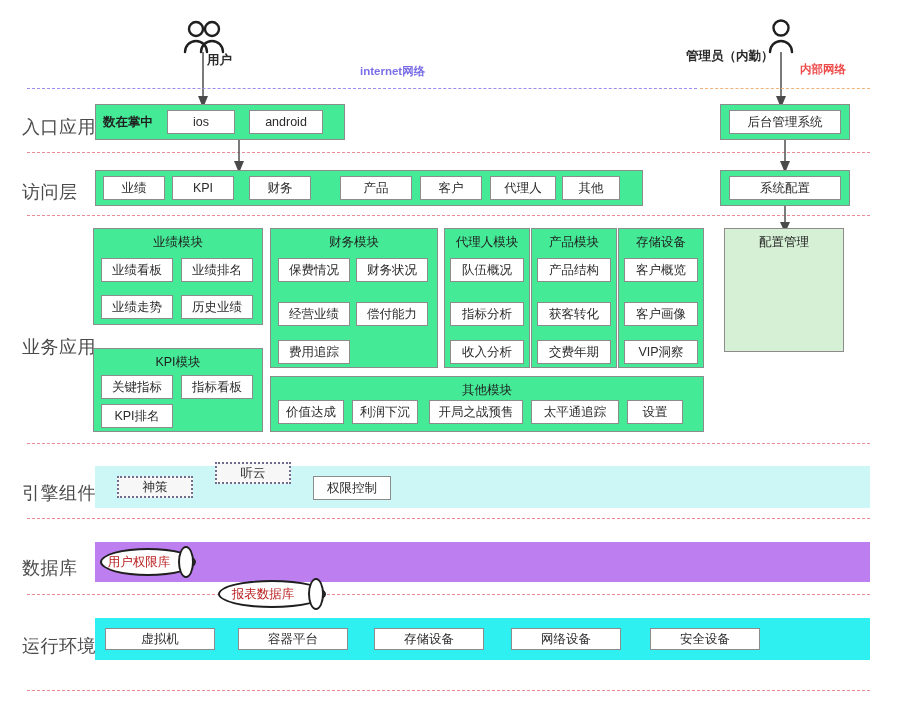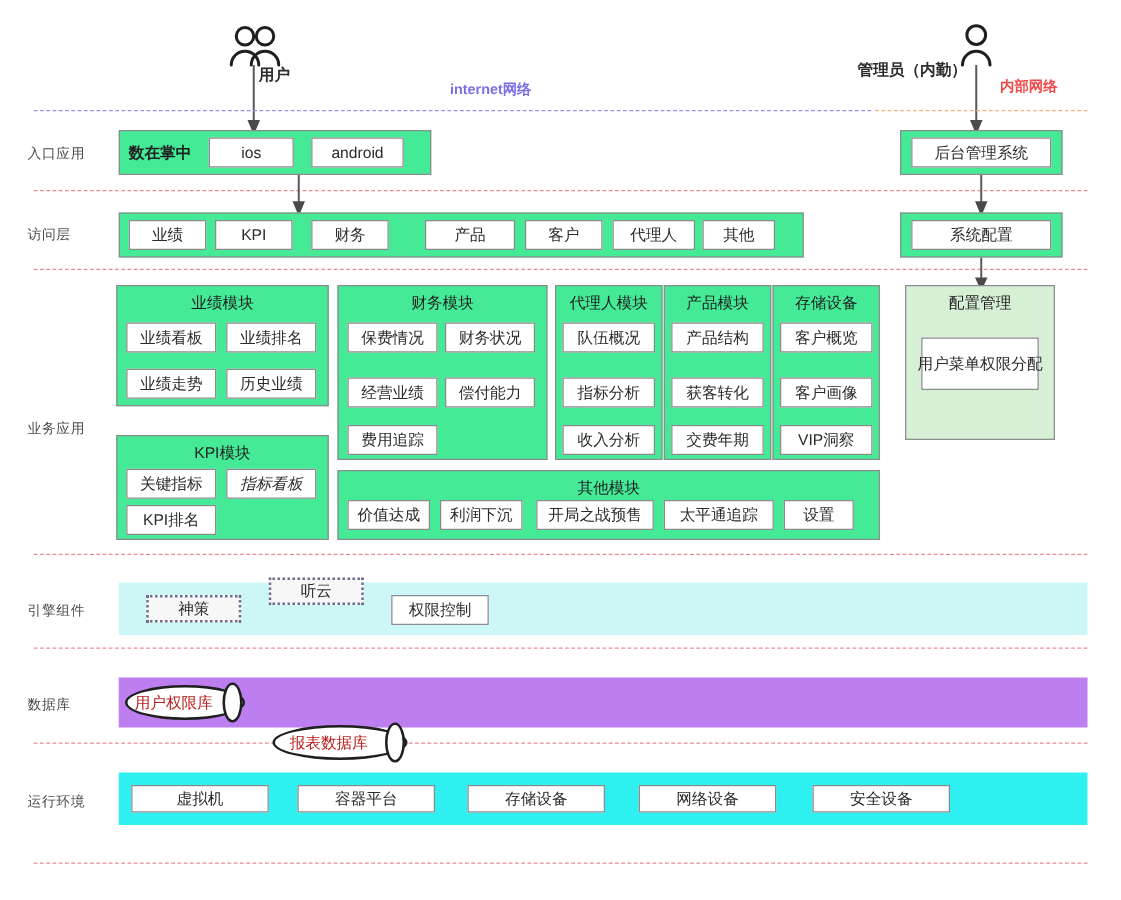--- a/index.html
+++ b/index.html
@@ -9,21 +9,21 @@
     background:#ffffff;
     font-family:"Liberation Sans","DejaVu Sans",sans-serif;
     font-size:12px;color:#333;
     overflow:hidden;
   }
   #canvas{position:relative;width:897px;height:720px;}
 
   
   .row-label{
     position:absolute;left:22px;width:72px;
-    text-align:left;font-size:11px;color:#4a4a4a;
+    text-align:left;font-size:18px;color:#4a4a4a;
     letter-spacing:.5px;white-space:nowrap;
   }
 
   
   .sep{position:absolute;height:0;border-top:1.5px dashed #e98a94;}
   .sep.purple{border-top:1.5px dashed #9b8cf0;}
   .sep.orange{border-top:1.5px dashed #f0b27a;}
 
   
   .zone-caption{position:absolute;font-size:11.5px;font-weight:bold;white-space:nowrap;}
@@ -194,21 +194,21 @@
   </div>
   <div class="chip" style="left:101px;top:258px;width:72px;height:24px;">业绩看板</div>
   <div class="chip" style="left:181px;top:258px;width:72px;height:24px;">业绩排名</div>
   <div class="chip" style="left:101px;top:295px;width:72px;height:24px;">业绩走势</div>
   <div class="chip" style="left:181px;top:295px;width:72px;height:24px;">历史业绩</div>
 
   <div class="mod" style="left:93px;top:348px;width:170px;height:84px;">
     <div class="mod-title">KPI模块</div>
   </div>
   <div class="chip" style="left:101px;top:375px;width:72px;height:24px;">关键指标</div>
-  <div class="chip" style="left:181px;top:375px;width:72px;height:24px;font-style:italic;">指标看板</div>
+  <div class="chip" style="left:181px;top:375px;width:72px;height:24px;">指标看板</div>
   <div class="chip" style="left:101px;top:404px;width:72px;height:24px;">KPI排名</div>
 
   <div class="mod" style="left:270px;top:228px;width:168px;height:140px;">
     <div class="mod-title">财务模块</div>
   </div>
   <div class="chip" style="left:278px;top:258px;width:72px;height:24px;">保费情况</div>
   <div class="chip" style="left:356px;top:258px;width:72px;height:24px;">财务状况</div>
   <div class="chip" style="left:278px;top:302px;width:72px;height:24px;">经营业绩</div>
   <div class="chip" style="left:356px;top:302px;width:72px;height:24px;">偿付能力</div>
   <div class="chip" style="left:278px;top:340px;width:72px;height:24px;">费用追踪</div>
@@ -239,21 +239,20 @@
   </div>
   <div class="chip" style="left:278px;top:400px;width:66px;height:24px;">价值达成</div>
   <div class="chip" style="left:352px;top:400px;width:66px;height:24px;">利润下沉</div>
   <div class="chip" style="left:429px;top:400px;width:94px;height:24px;">开局之战预售</div>
   <div class="chip" style="left:531px;top:400px;width:88px;height:24px;">太平通追踪</div>
   <div class="chip" style="left:627px;top:400px;width:56px;height:24px;">设置</div>
 
   <div class="cfg-panel" style="left:724px;top:228px;width:120px;height:124px;">
     <div class="mod-title">配置管理</div>
   </div>
-  <div class="chip" style="left:737px;top:270px;width:94px;height:42px;">用户菜单权限分配</div>
 
   <div class="band cyan-lt" style="left:95px;top:466px;width:775px;height:42px;"></div>
   <div class="chip dotted" style="left:117px;top:476px;width:76px;height:22px;">神策</div>
   <div class="chip dotted" style="left:215px;top:462px;width:76px;height:22px;">听云</div>
   <div class="chip plain" style="left:313px;top:476px;width:78px;height:24px;">权限控制</div>
 
   <div class="band purple" style="left:95px;top:542px;width:775px;height:40px;"></div>
   <div class="cyl" style="left:100px;top:548px;width:96px;height:28px;">
     <div class="body"></div>
     <div class="cap"></div>

